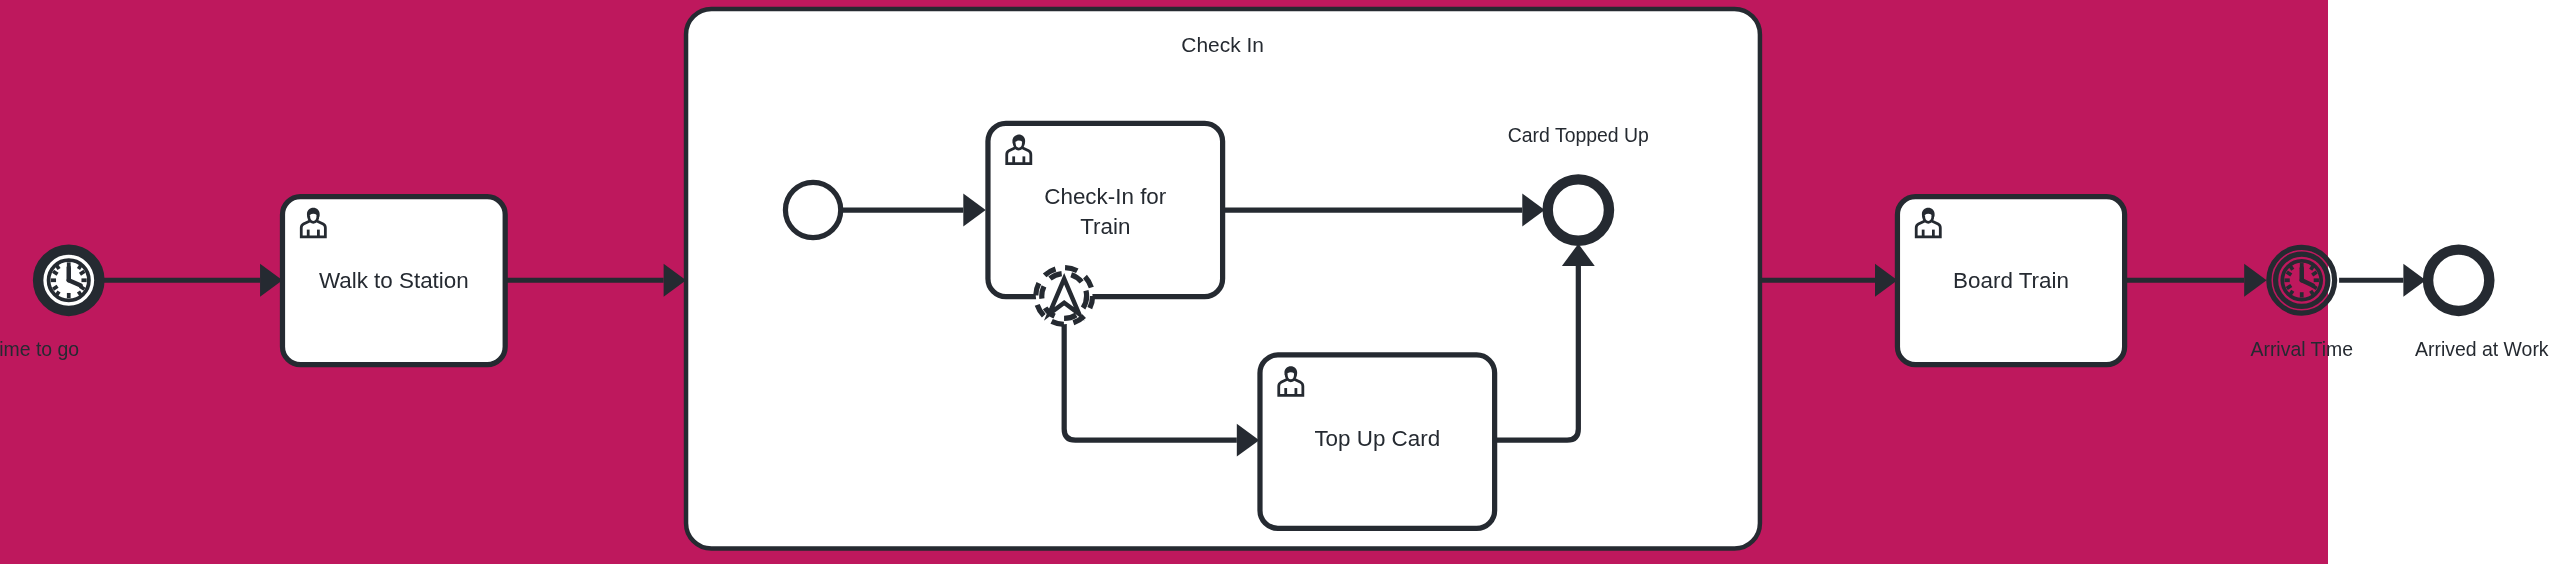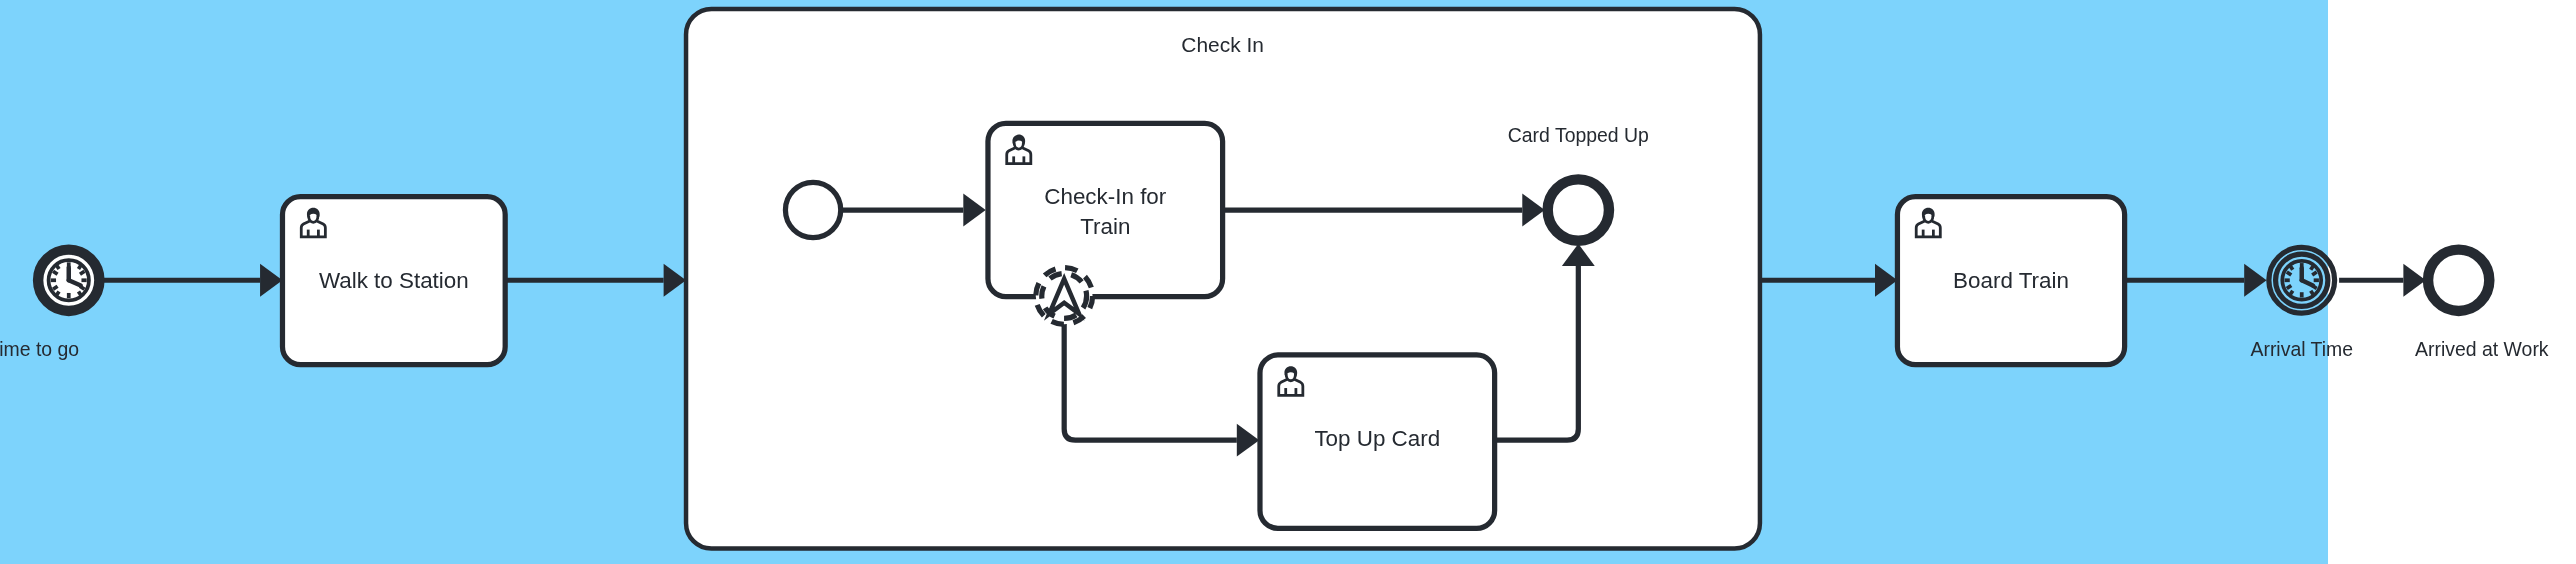--- a/index.html
+++ b/index.html
@@ -10,21 +10,21 @@
   body {
     width: 2576px;
     height: 565px;
     font-family: "Liberation Sans", sans-serif;
     overflow: hidden;
   }
   #canvas-root {
     position: relative;
     width: 2328px;
     height: 565px;
-    background: #7dd3fc;
+    background: #be185d;
     text-align: right;
   }
   svg.diagram {
     display: block;
     width: 2576px;
     height: 565px;
   }
   .task-box { fill: #ffffff; stroke: #252A31; stroke-width: 7; }
   .subprocess-box { fill: #ffffff; stroke: #252A31; stroke-width: 6; }
   .flow-line { fill: none; stroke: #252A31; stroke-width: 7; stroke-linecap: butt; stroke-linejoin: round; }

